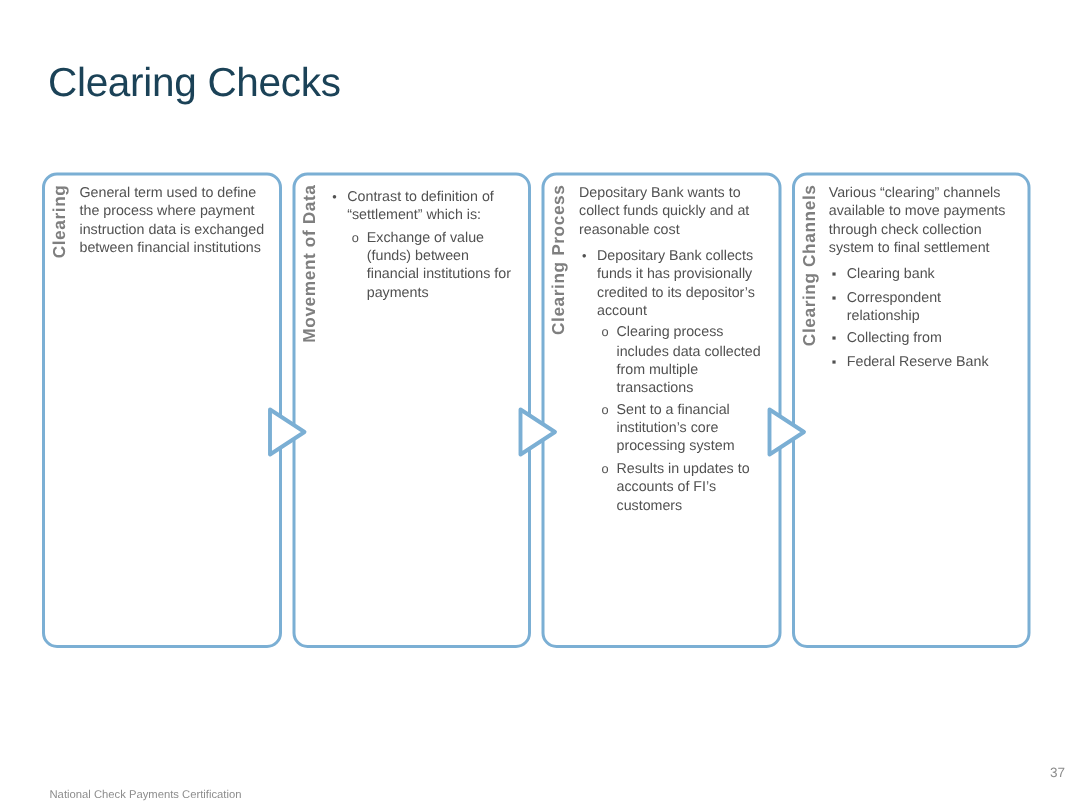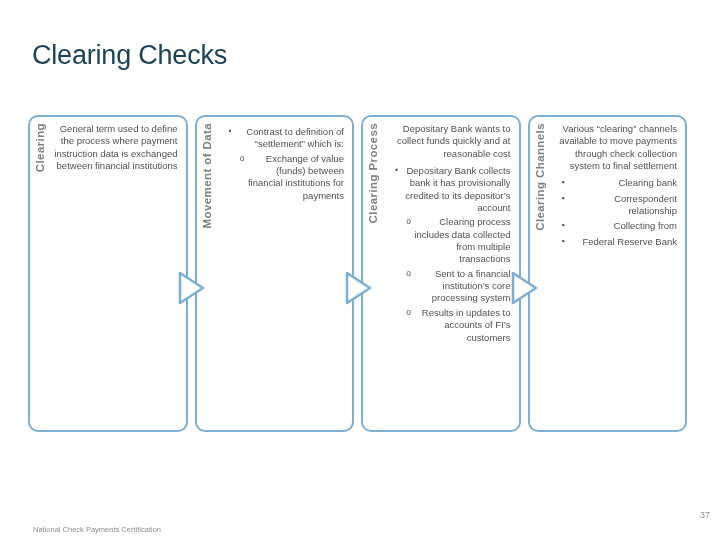--- a/index.html
+++ b/index.html
@@ -53,21 +53,20 @@
     color: #7f7f7f;
     padding: 3px 4px 6px 5px;
     white-space: nowrap;
   }
   .box-body {
     flex: 1;
     padding: 6px 8px 6px 2px;
     font-size: 9.5px;
     line-height: 1.3;
     color: #515151;
-    text-align: right;
   }
   .para { margin: 0 0 5px 0; }
   .b1 { display: flex; margin: 3px 0 2px 2px; }
   .b2 { display: flex; margin: 2px 0 2px 15px; }
   .marker { flex: none; width: 10px; font-size: 8.5px; }
   .btxt { flex: 1; }
   .arrow {
     position: absolute;
     width: 28px;
     height: 34px;
@@ -114,21 +113,21 @@
             <span class="btxt">Exchange of value (funds) between financial institutions for payments</span>
           </div>
         </div>
       </div>
       <div class="box">
         <div class="vlabel">Clearing Process</div>
         <div class="box-body">
           <div class="para">Depositary Bank wants to collect funds quickly and at reasonable cost</div>
           <div class="b1">
             <span class="marker">•</span>
-            <span class="btxt">Depositary Bank collects bank it has provisionally credited to its depositor’s account</span>
+            <span class="btxt">Depositary Bank collects funds it has provisionally credited to its depositor’s account</span>
           </div>
           <div class="b2">
             <span class="marker">o</span>
             <span class="btxt">Clearing process includes data collected from multiple transactions</span>
           </div>
           <div class="b2">
             <span class="marker">o</span>
             <span class="btxt">Sent to a financial institution’s core processing system</span>
           </div>
           <div class="b2">

